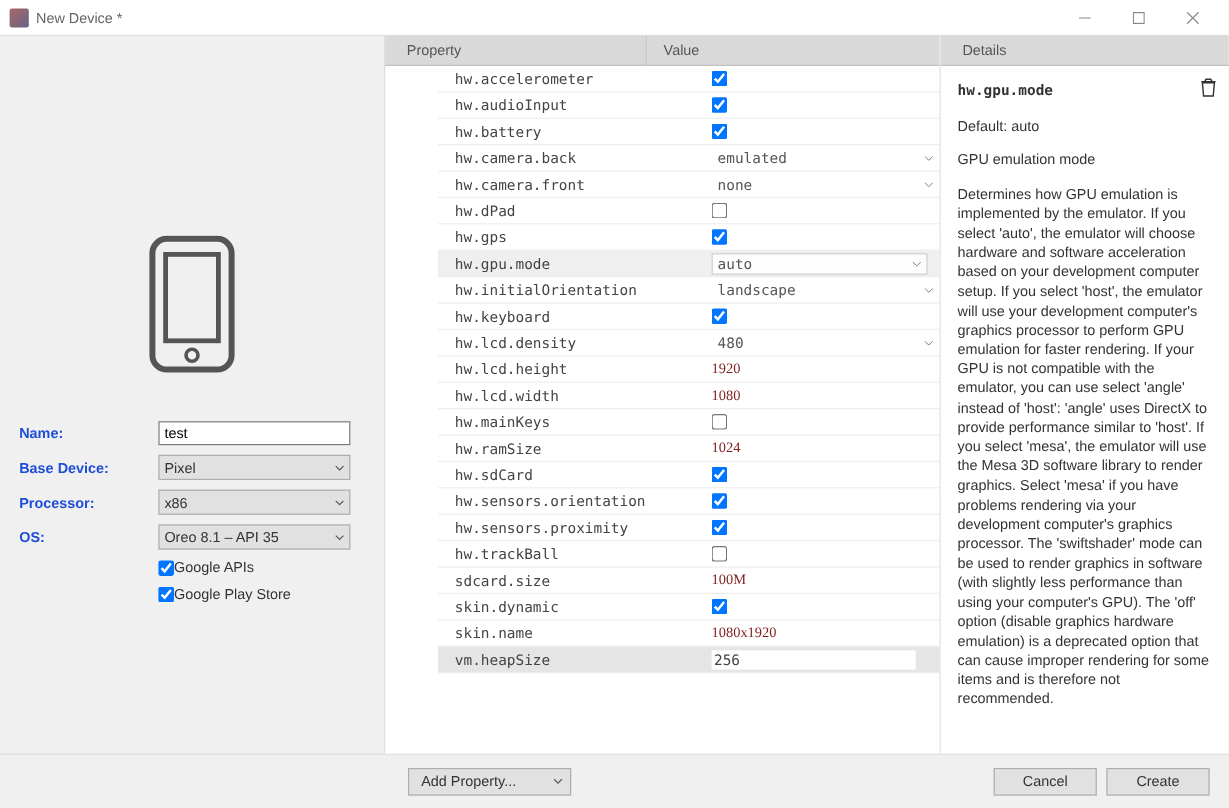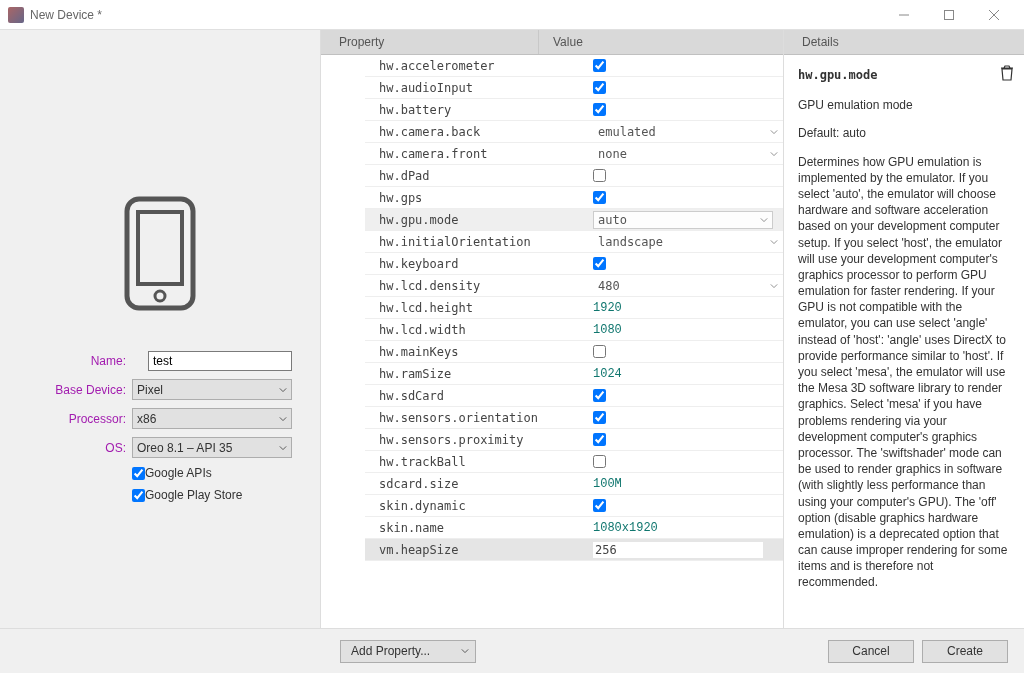--- a/index.html
+++ b/index.html
@@ -51,28 +51,27 @@
 }
 .phone svg { display: block; }
 
 .form {
   width: 100%;
   display: grid;
   grid-template-columns: 110px 160px;
   gap: 8px 6px;
   align-items: center;
 }
-.form .lbl { text-align: right; color: #a21caf; }
+.form .lbl { color: #1d4ed8; font-weight: bold; }
 .form input[type=text] {
   height: 20px;
   border: 1px solid #7a7a7a;
   padding: 0 4px;
   font-family: inherit;
   font-size: 12px;
-  margin-left: 16px;
 }
 .combo {
   display: flex; align-items: center;
   height: 21px;
   border: 1px solid #adadad;
   background: #e1e1e1;
   padding: 0 4px;
   justify-content: space-between;
   color: #333;
 }
@@ -118,23 +117,23 @@
   font-size: 12px;
   color: #444;
 }
 .cell-val {
   flex: 1;
   padding-left: 10px;
   display: flex;
   align-items: center;
 }
 .cell-val .txt {
-  font-family: Liberation Mono, monospace;
-  font-size: 12px;
-  color: #0f766e;
+  font-family: Liberation Serif, serif;
+  font-size: 12px;
+  color: #7f1d1d;
 }
 .cell-val .txtbox {
   font-family: Consolas, monospace;
   font-size: 12px;
   color: #444;
   background:#fff;
   border: none;
   outline: none;
   width: 170px;
   height: 16px;
@@ -456,22 +455,22 @@
 
   <div class="right">
     <div class="right-head">Details</div>
     <div class="right-body">
       <span class="propname">hw.gpu.mode</span>
       <span class="trash">
         <svg width="14" height="16" viewBox="0 0 14 16">
             <path d="M2 4h10l-1 11H3L2 4zm3-3h4l1 2H4l1-2zM1 3h12" fill="none" stroke="#333" stroke-width="1.2"></path>
           </svg>
       </span>
+      <p>Default: auto</p>
       <p>GPU emulation mode</p>
-      <p>Default: auto</p>
       <p>Determines how GPU emulation is implemented by the emulator. If you select 'auto', the emulator will choose hardware and software acceleration based on your development computer setup. If you select 'host', the emulator will use your development computer's graphics processor to perform GPU emulation for faster rendering. If your GPU is not compatible with the emulator, you can use select 'angle' instead of 'host': 'angle' uses DirectX to provide performance similar to 'host'. If you select 'mesa', the emulator will use the Mesa 3D software library to render graphics. Select 'mesa' if you have problems rendering via your development computer's graphics processor. The 'swiftshader' mode can be used to render graphics in software (with slightly less performance than using your computer's GPU). The 'off' option (disable graphics hardware emulation) is a deprecated option that can cause improper rendering for some items and is therefore not recommended.</p>
     </div>
   </div>
 </div>
 
 <div class="footer">
   <div class="btn addp addprop">
     <span>Add Property...</span>
     <span><svg width="8" height="8" viewBox="0 0 10 10">
           <path d="M1 3 L5 7 L9 3" fill="none" stroke="#555" stroke-width="1.2"></path>

